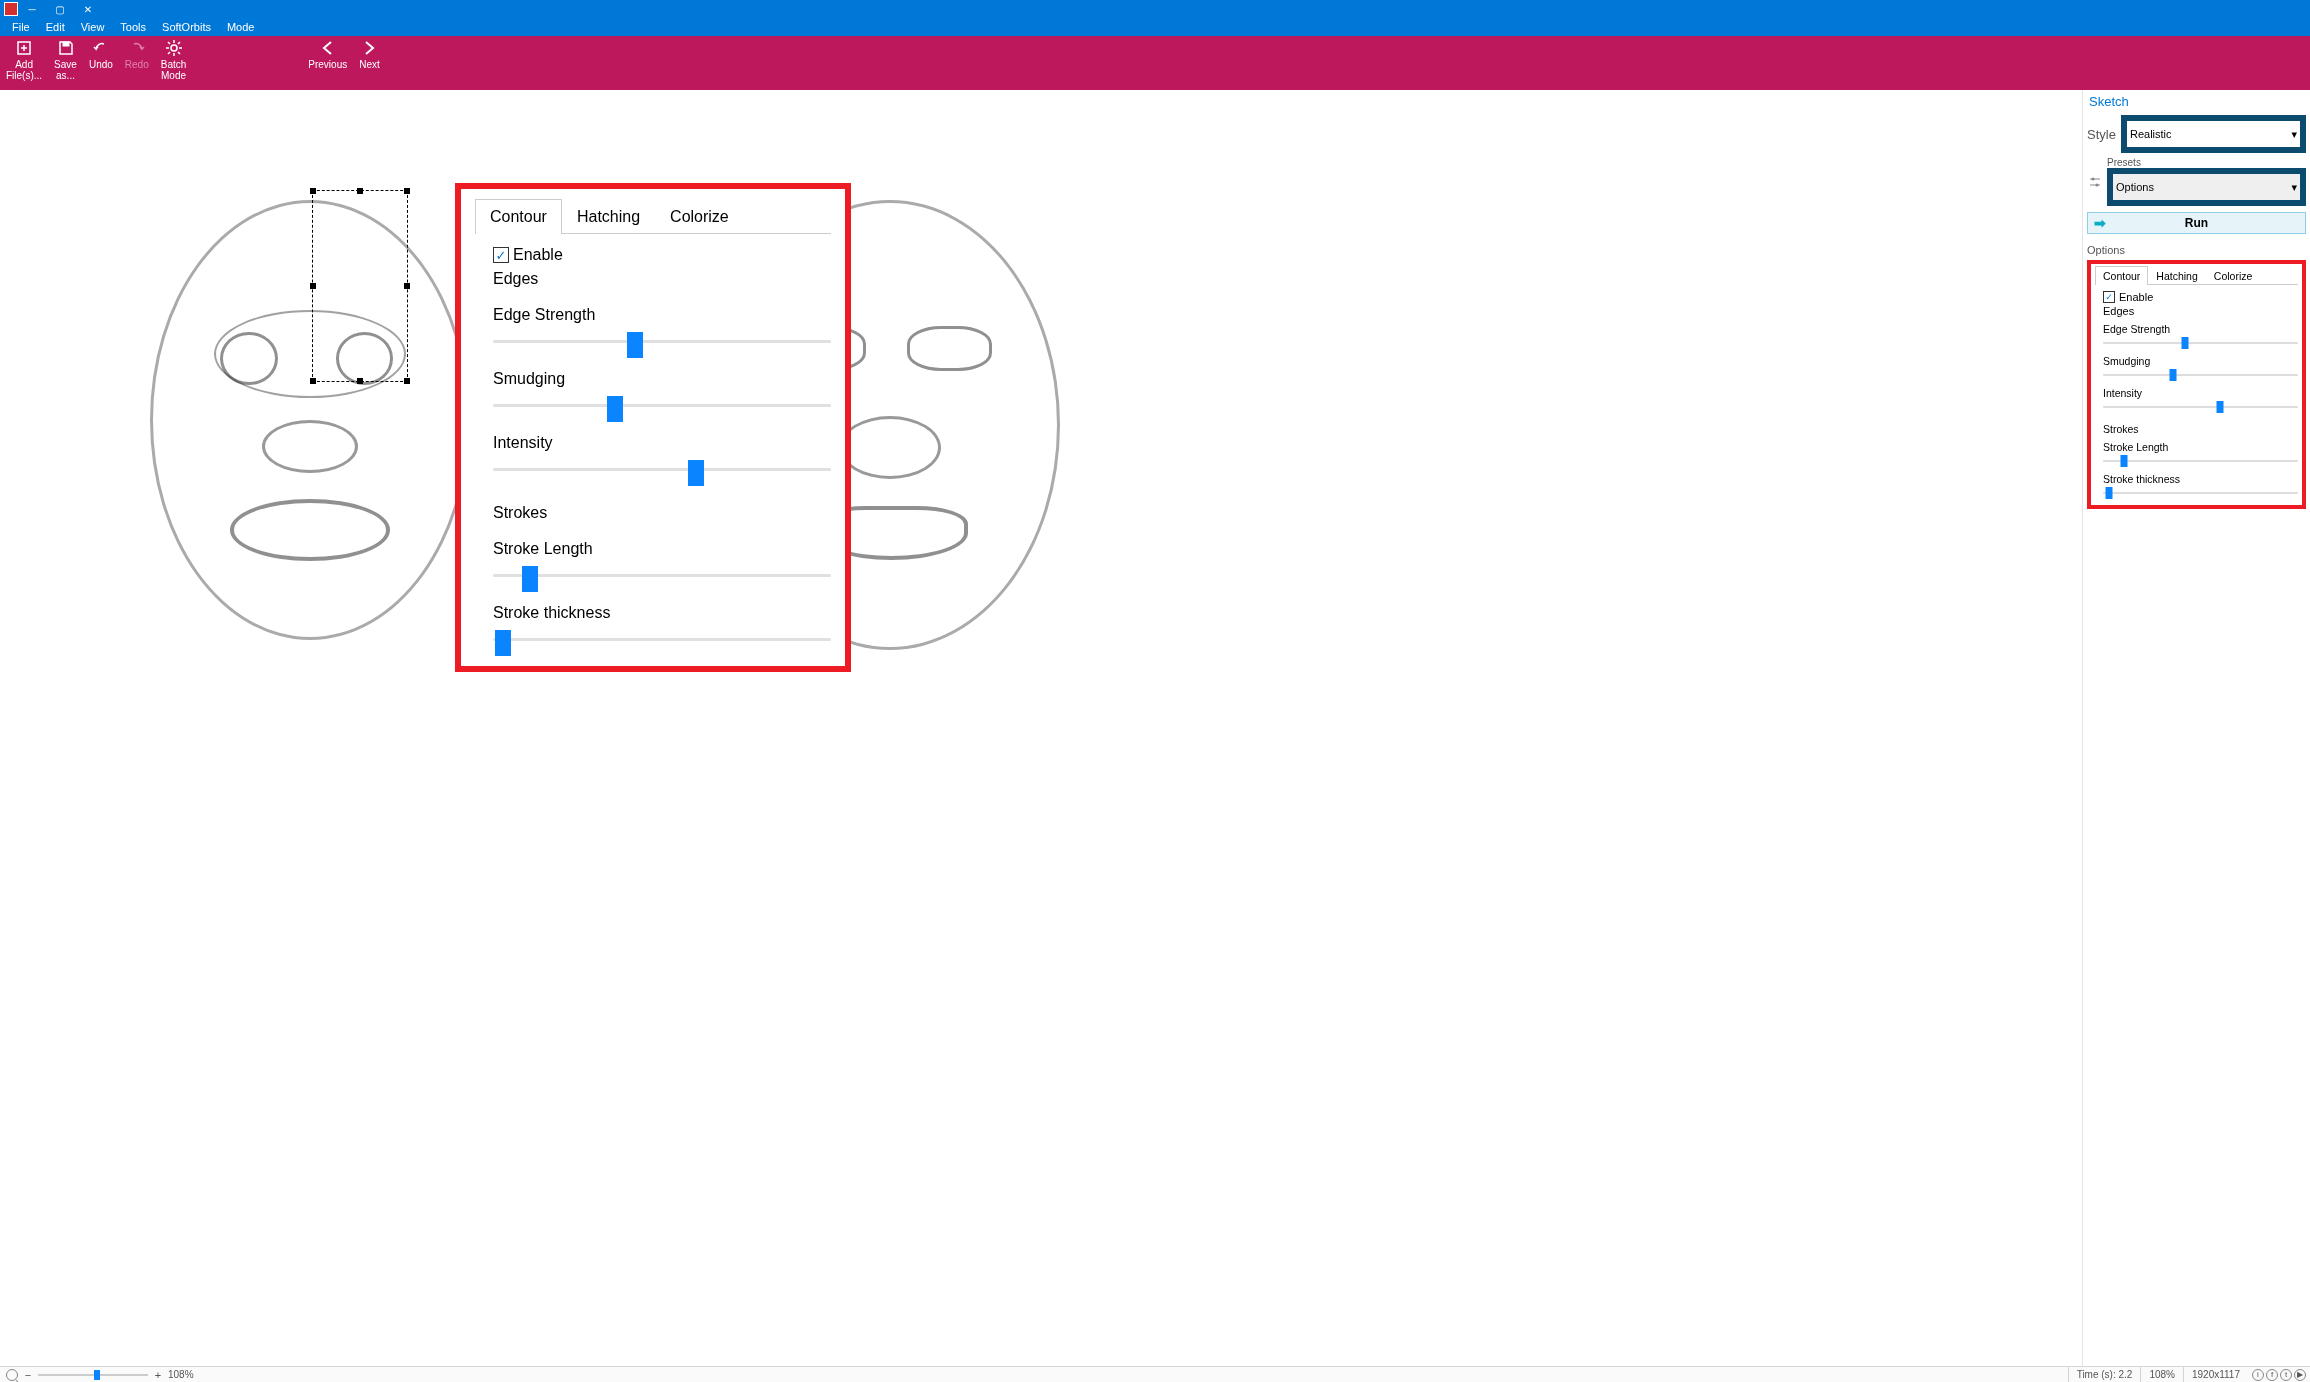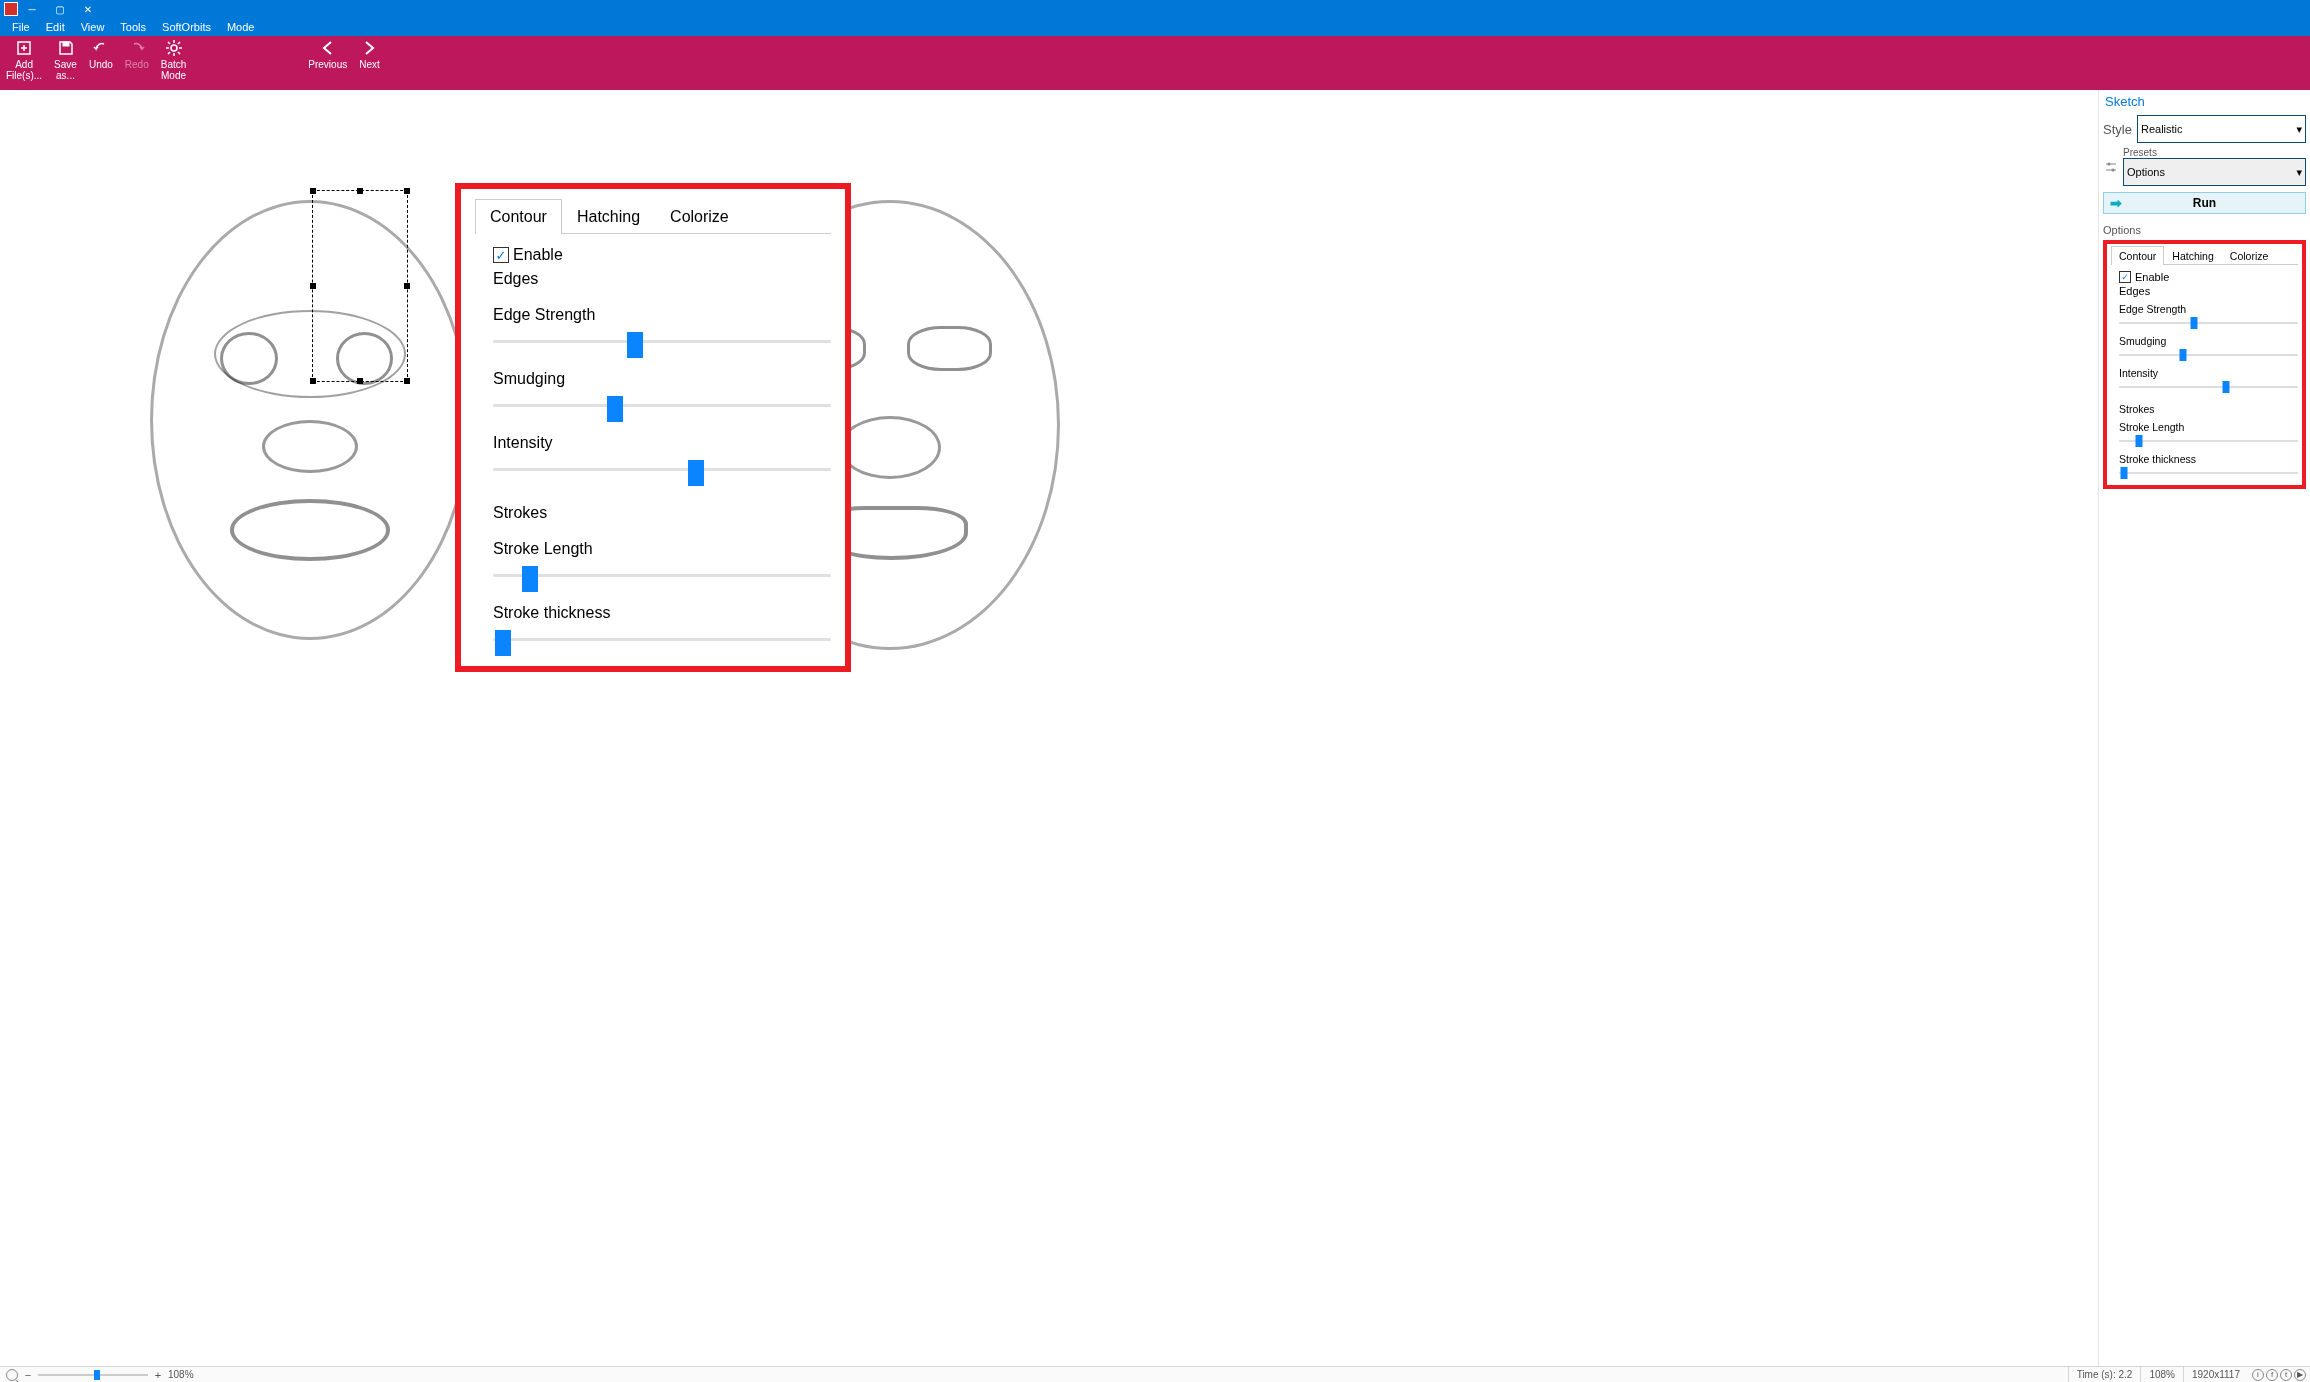--- a/index.html
+++ b/index.html
@@ -21,27 +21,27 @@
 .ribbon .group { display: flex; }
 .ribbon .ribbon-btn { display: flex; flex-direction: column; align-items: center; justify-content: flex-start; padding: 3px 6px 0; min-width: 32px; text-align: center; line-height: 11px; }
 .ribbon .ribbon-btn .ico { width: 18px; height: 18px; margin-bottom: 2px; display: flex; align-items: center; justify-content: center; }
 .ribbon .ribbon-btn.disabled { opacity: .45; }
 .ribbon .gap { width: 110px; }
 .ribbon svg { fill: #fff; stroke: #fff; }
 
 
 .workspace { position: absolute; top: 90px; left: 0; right: 0; bottom: 16px; display: flex; }
 .canvas-area { flex: 1; position: relative; background: #fff; overflow: hidden; }
-.side-panel { width: 212px; border-left: 1px solid #e5e5e5; display: flex; flex-direction: column; font-size: 11px; padding: 2px 4px 4px 4px; gap: 2px; }
+.side-panel { width: 228px; border-left: 1px solid #e5e5e5; display: flex; flex-direction: column; font-size: 11px; padding: 2px 4px 4px 4px; gap: 2px; }
 
 
 .panel-title { color: #0078d7; font-size: 13px; padding: 2px 0 4px 2px; }
 .row { display: flex; align-items: center; gap: 4px; }
 .label { color: #555; font-size: 13px; min-width: 30px; }
-.select { flex: 1; height: 18px; border: 1px solid #0c4a6e; background: #fff; font-size: 11px; padding: 13px 3px; display: flex; align-items: center; justify-content: space-between; }
+.select { flex: 1; height: 18px; border: 6px solid #0c4a6e; background: #fff; font-size: 11px; padding: 13px 3px; display: flex; align-items: center; justify-content: space-between; }
 .select.gray { background: #efefef; }
 .adjust-ico { width: 16px; height: 16px; display: flex; align-items: center; justify-content: center; color: #888; }
 .run-btn { display: flex; align-items: center; justify-content: center; gap: 30px; height: 22px; border: 1px solid #8fcfe6; background: #e6f4fa; font-weight: bold; font-size: 12px; margin-top: 4px; position: relative; }
 .run-btn .arrow-ico { position: absolute; left: 6px; color: #0aaec4; font-size: 14px; }
 
 
 .options-title { margin-top: 8px; color: #555; }
 .options-panel { border: 4px solid #ed1c24; padding: 2px 4px 6px; margin-top: 2px; }
 .tabs { display: flex; border-bottom: 1px solid #ccc; font-size: 10.5px; }
 .tabs .tab { padding: 3px 7px; border: 1px solid transparent; border-bottom: none; margin-bottom: -1px; }

